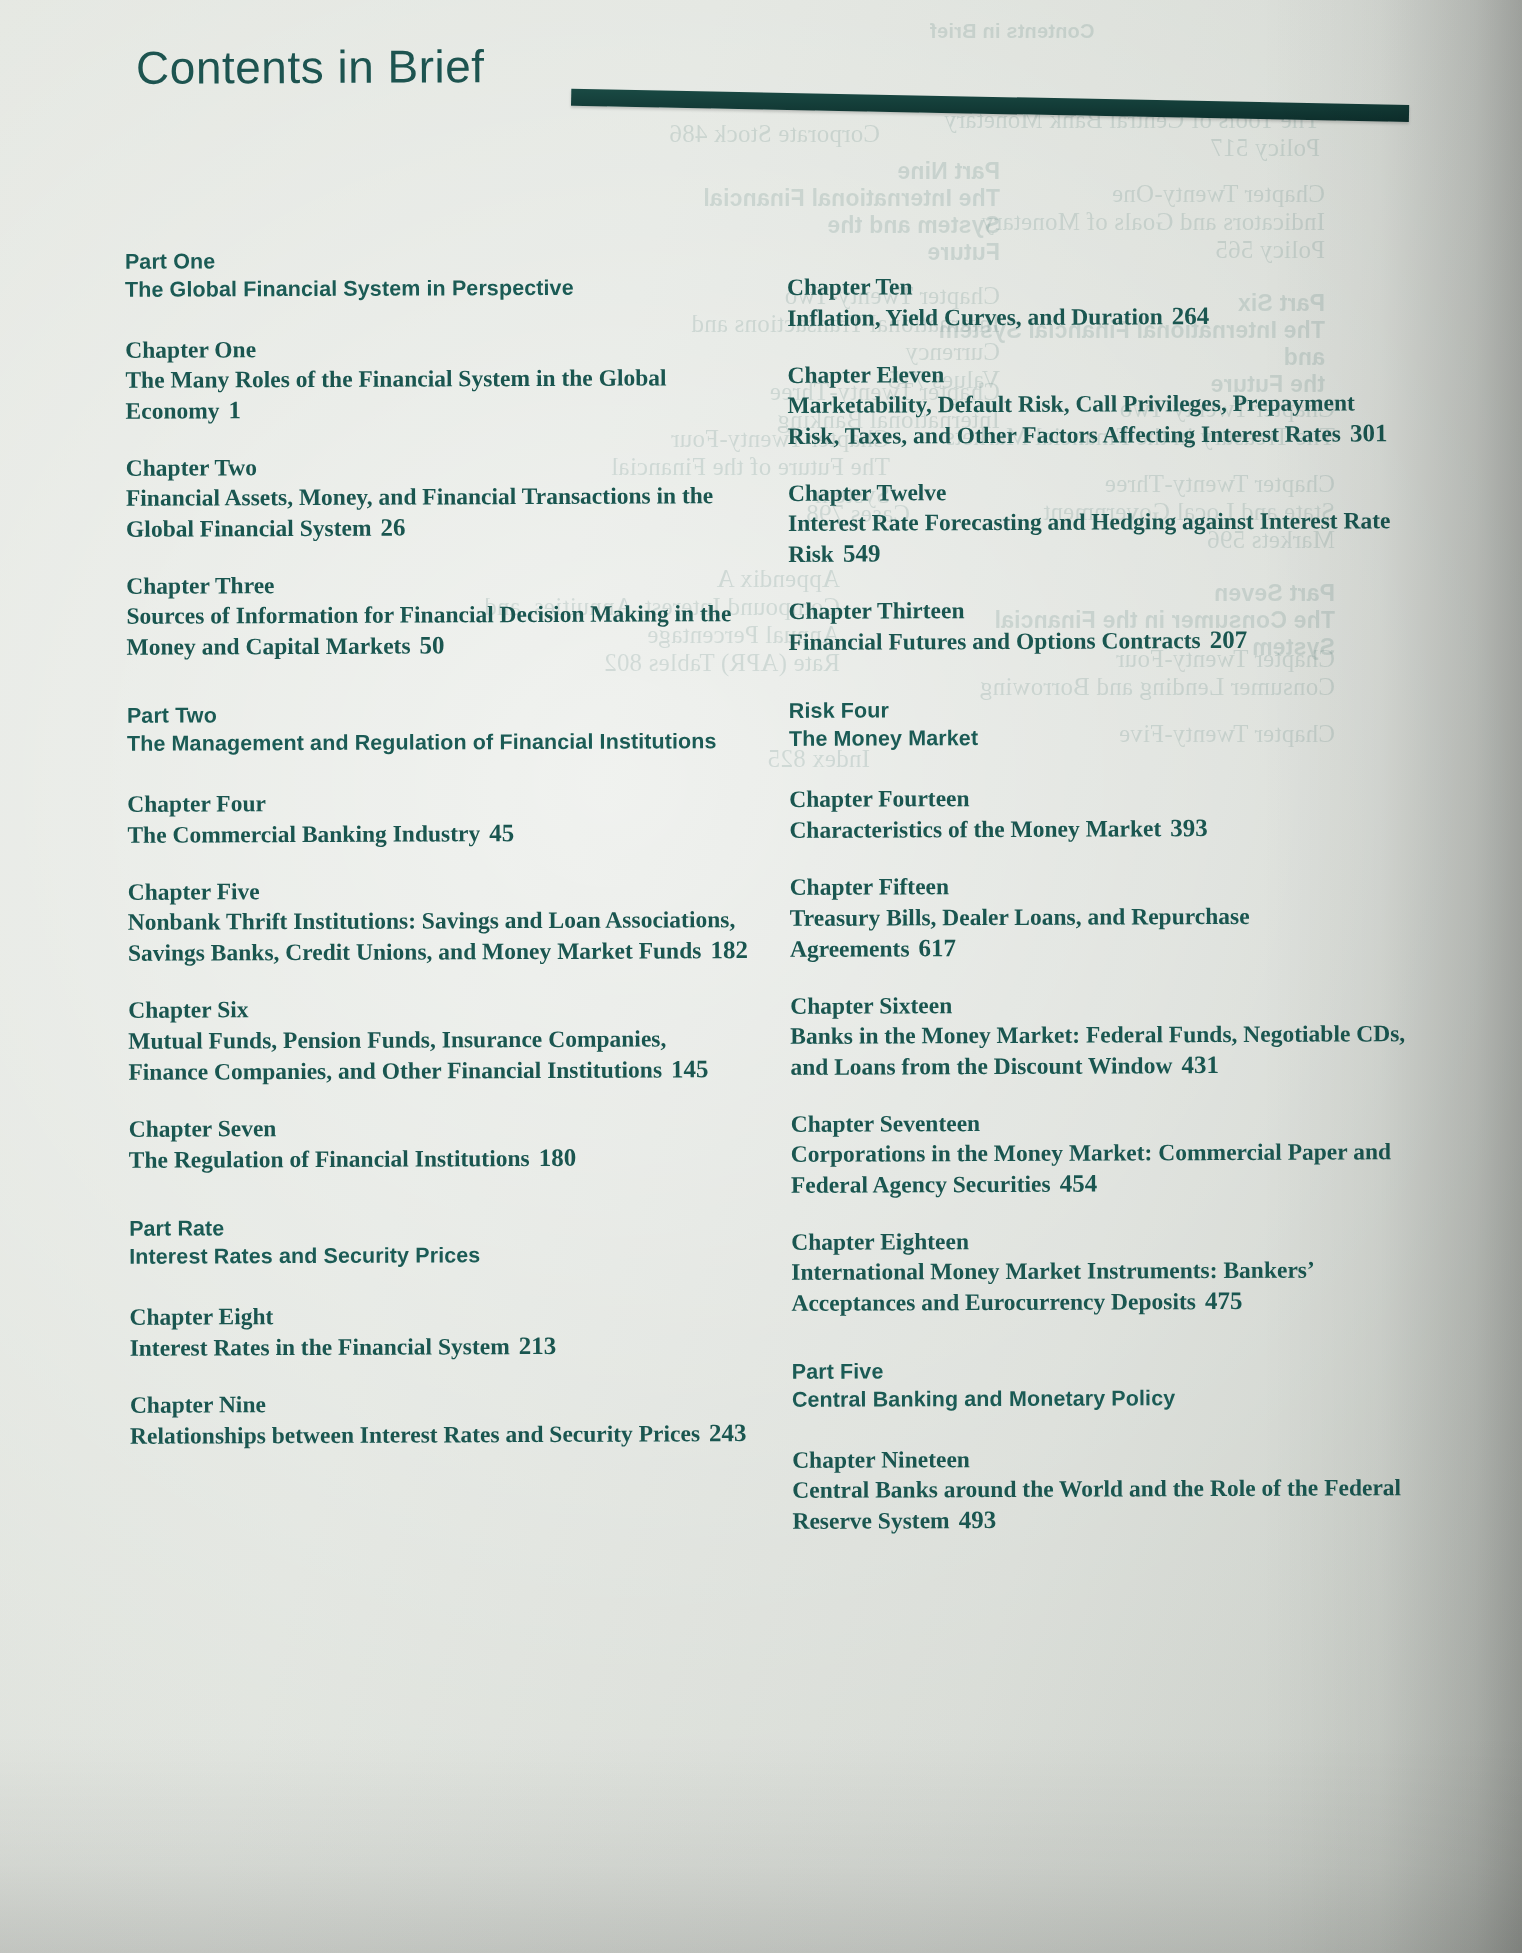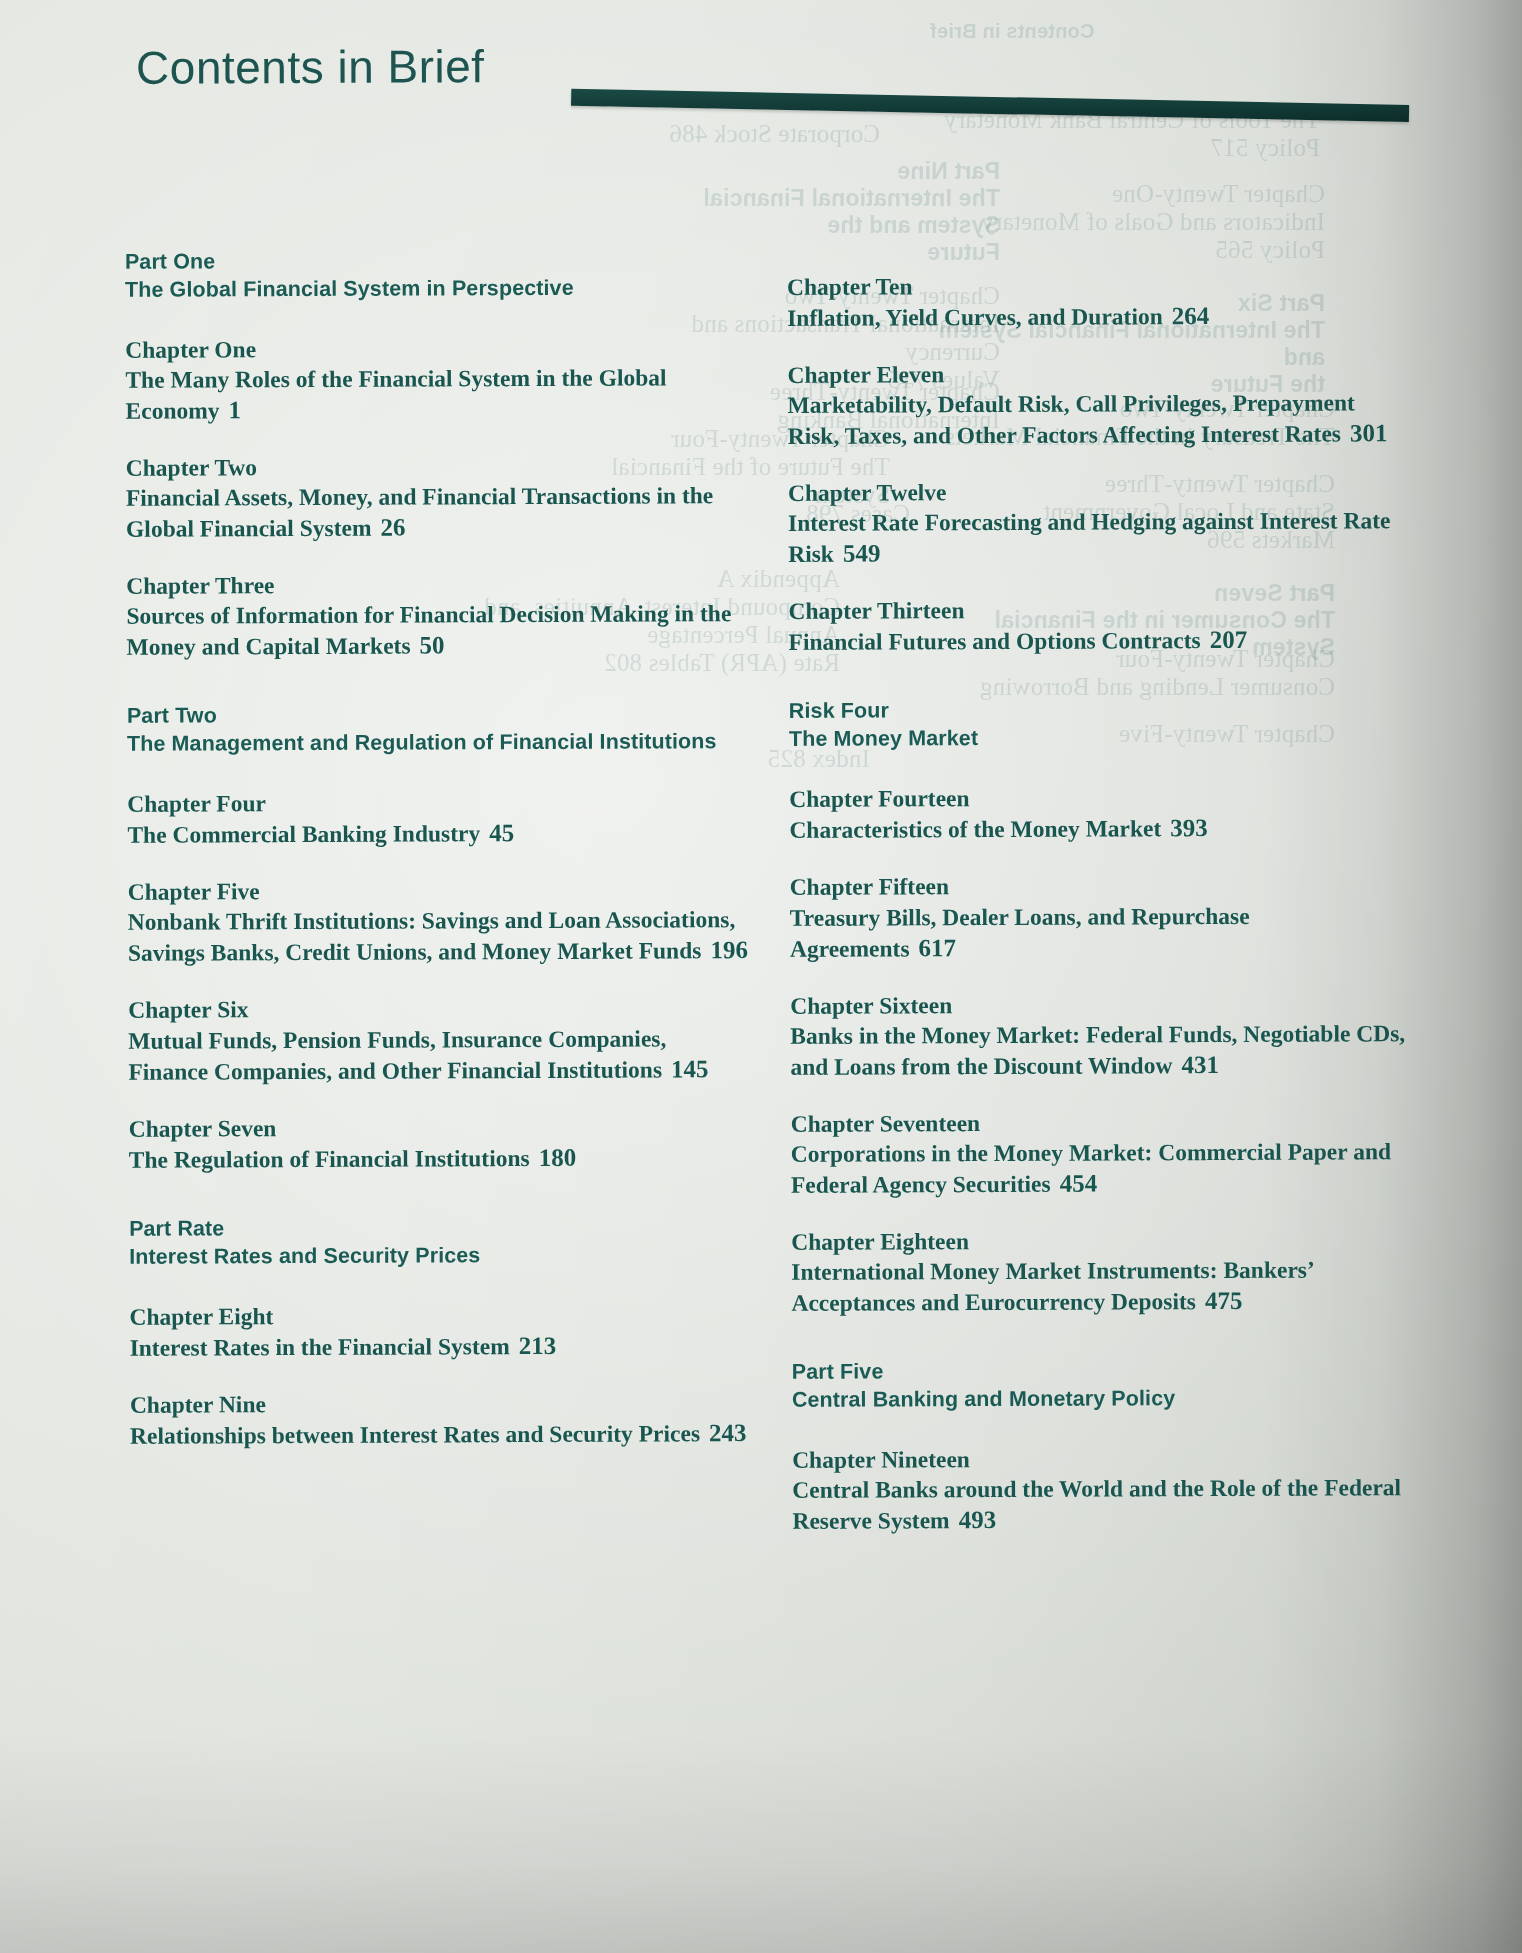--- a/index.html
+++ b/index.html
@@ -210,21 +210,21 @@
               <span class="ch-title">Sources of Information for Financial Decision Making in the Money and Capital Markets<span class="ch-page">50</span></span>
             </div>
             <div class="part-gap"></div>
             <div class="part"><span>Part Two</span><br><span>The Management and Regulation of Financial Institutions</span></div>
             <div class="chapter">
               <span class="ch-num">Chapter Four</span>
               <span class="ch-title">The Commercial Banking Industry<span class="ch-page">45</span></span>
             </div>
             <div class="chapter">
               <span class="ch-num">Chapter Five</span>
-              <span class="ch-title">Nonbank Thrift Institutions: Savings and Loan Associations, Savings Banks, Credit Unions, and Money Market Funds<span class="ch-page">196</span></span>
+              <span class="ch-title">Nonbank Thrift Institutions: Savings and Loan Associations, Savings Banks, Credit Unions, and Money Market Funds<span class="ch-page">182</span></span>
             </div>
             <div class="chapter">
               <span class="ch-num">Chapter Six</span>
               <span class="ch-title">Mutual Funds, Pension Funds, Insurance Companies, Finance Companies, and Other Financial Institutions<span class="ch-page">145</span></span>
             </div>
             <div class="chapter">
               <span class="ch-num">Chapter Seven</span>
               <span class="ch-title">The Regulation of Financial Institutions<span class="ch-page">180</span></span>
             </div>
             <div class="part-gap"></div>

